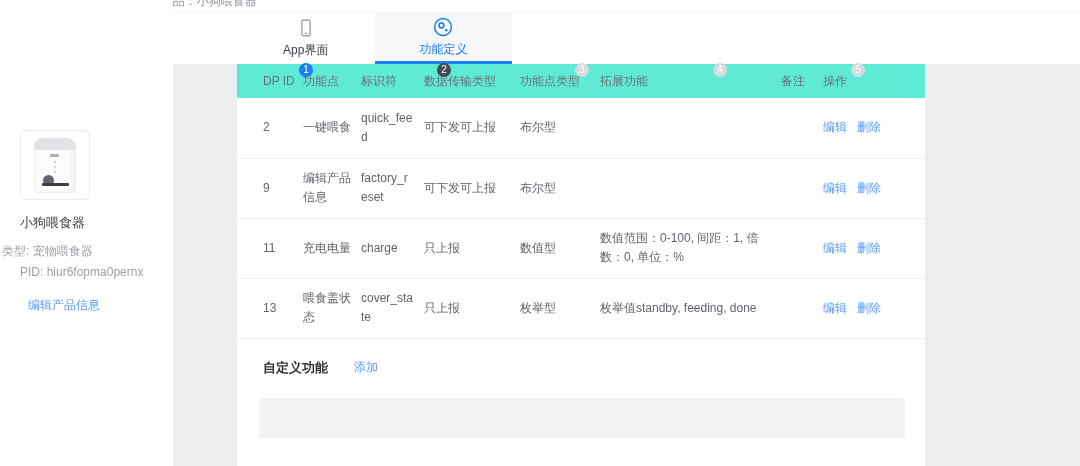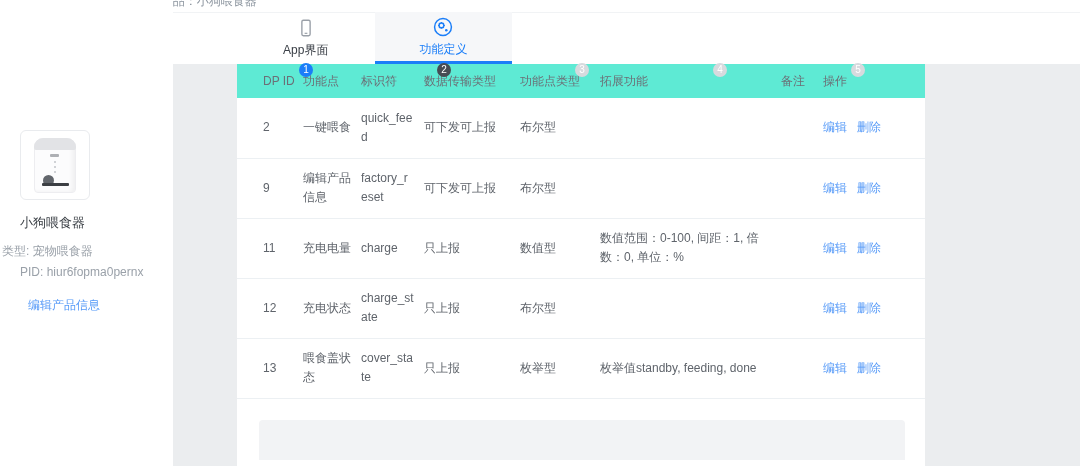--- a/index.html
+++ b/index.html
@@ -184,36 +184,30 @@
         <td>11</td>
         <td class="wrap">充电电量</td>
         <td class="wrap">charge</td>
         <td>只上报</td>
         <td>数值型</td>
         <td class="wrap">数值范围：0-100, 间距：1, 倍数：0, 单位：%</td>
         <td></td>
         <td><a class="op-link">编辑</a><a class="op-link">删除</a></td>
       </tr>
       <tr>
-        <td>12</td>
-        <td class="wrap">充电状态</td>
-        <td class="wrap">charge_state</td>
-        <td>只上报</td>
-        <td>布尔型</td>
-        <td class="wrap"></td>
-        <td></td>
-        <td><a class="op-link">编辑</a><a class="op-link">删除</a></td>
-      </tr>
-      <tr>
         <td>13</td>
         <td class="wrap">喂食盖状态</td>
         <td class="wrap">cover_state</td>
         <td>只上报</td>
         <td>枚举型</td>
         <td class="wrap">枚举值standby, feeding, done</td>
         <td></td>
         <td><a class="op-link">编辑</a><a class="op-link">删除</a></td>
       </tr>
     </tbody>
   </table>
 
+  <div class="custom-row">
+    <span class="custom-title">自定义功能</span>
+    <a class="add-link">添加</a>
+  </div>
   <div class="gray-bar"></div>
 </div>
 
 </body></html>

